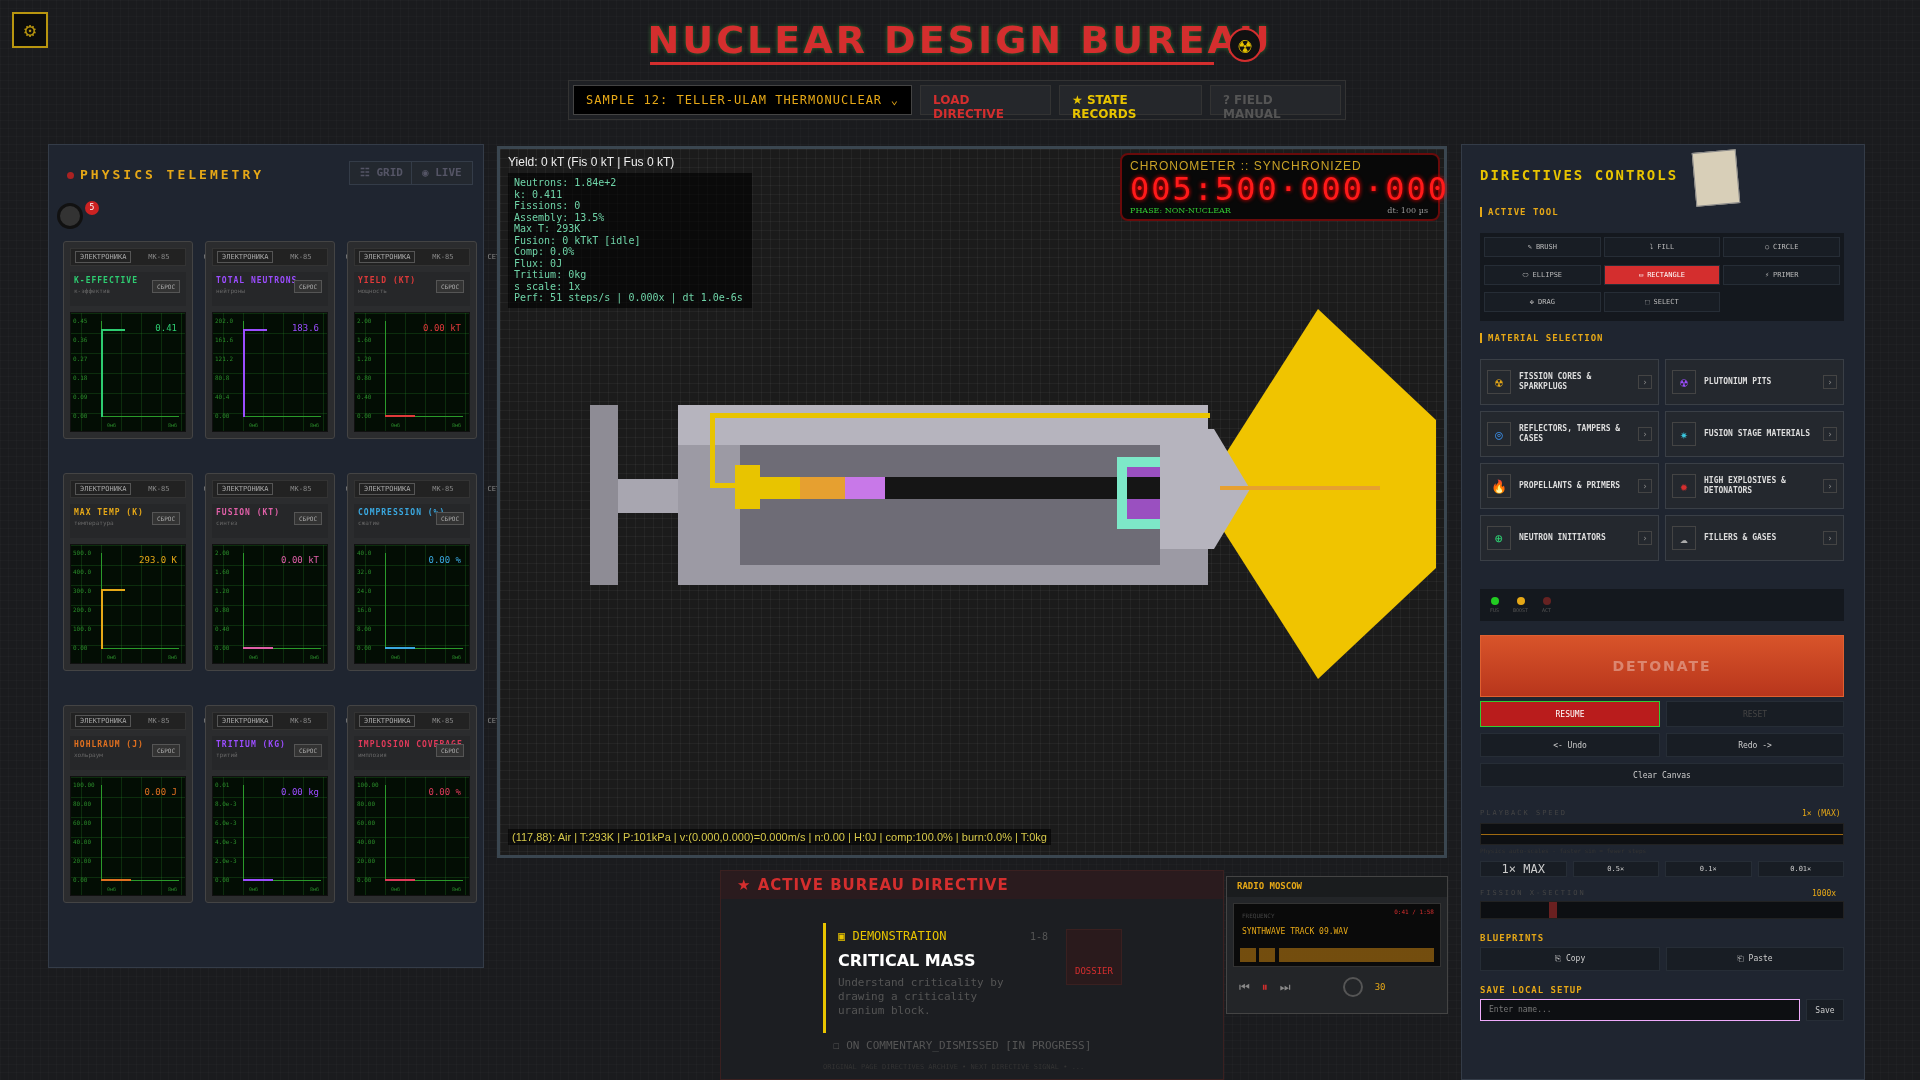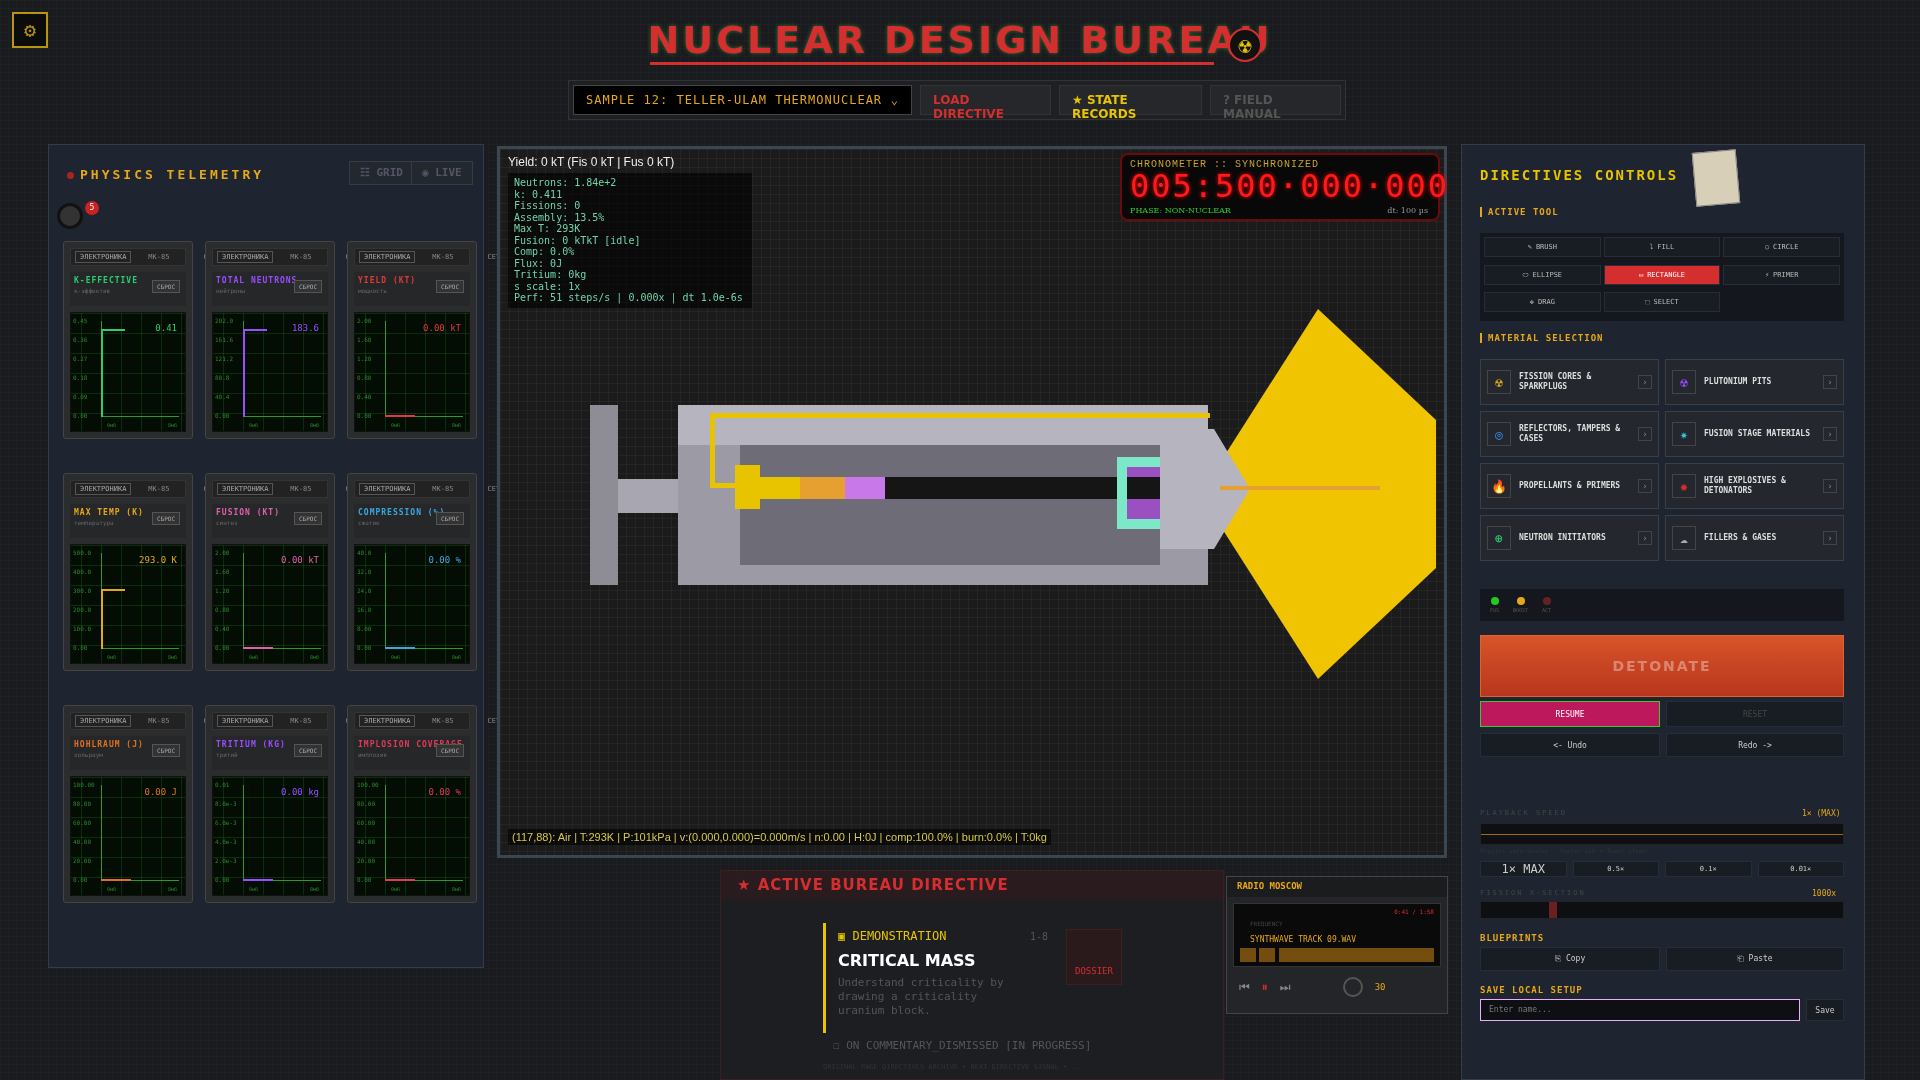--- a/index.html
+++ b/index.html
@@ -33,21 +33,21 @@
 .axis{position:absolute;left:30px;top:8px;bottom:14px;width:1px;background:#2a9a2a}
 .xaxis{position:absolute;left:30px;right:6px;bottom:14px;height:1px;background:#2a9a2a}
 .trace{position:absolute}
 .xl{position:absolute;bottom:3px;font-size:5px;color:#2a8a2a}
 
 .canvas{left:497px;top:146px;width:950px;height:712px;background:#1b1b1b;border:3px solid #3a4650;
 background-image:linear-gradient(rgba(255,255,255,0.04) 1px,transparent 1px),linear-gradient(90deg,rgba(255,255,255,0.04) 1px,transparent 1px);background-size:9px 9px}
 .yieldtxt{left:8px;top:6px;font-family:"Liberation Sans",sans-serif;font-size:12px;color:#eee}
 .stats{left:8px;top:24px;width:244px;padding:4px 6px;background:rgba(0,0,0,.6);font-family:"DejaVu Sans Mono",monospace;font-size:10px;line-height:11.5px;color:#6fd4a8;white-space:pre}
 .chrono{left:620px;top:4px;width:320px;height:68px;background:#080808;border:2px solid #6a0a0a;border-radius:8px;padding:4px 8px}
-.chrono .h{font-family:Liberation Mono, monospace;font-size:10px;color:#c9a227;letter-spacing:1px}
+.chrono .h{font-family:Liberation Sans, sans-serif;font-size:12px;color:#c9a227;letter-spacing:1px}
 .digits{font-family:"DejaVu Sans Mono",monospace;font-size:32px;color:#ff1a1a;letter-spacing:2px;line-height:32px;text-shadow:0 0 4px #f00}
 .chrono .ph{font-family:"DejaVu Serif",serif;font-size:8px;color:#3c3;position:absolute;left:8px;bottom:4px}
 .chrono .dt{font-family:"DejaVu Serif",serif;font-size:8px;color:#999;position:absolute;right:10px;bottom:4px}
 .statusbar{left:8px;bottom:10px;padding:2px 4px;background:rgba(0,0,0,.6);font-family:"Liberation Sans",sans-serif;font-size:11px;color:#d7c94a}
 .px{position:absolute}
 
 .rp{left:1461px;top:144px;width:404px;height:936px;background:#1f2530;border:1px solid #343c48}
 .rp-title{left:18px;top:22px;color:#e8c400;font-size:14px;letter-spacing:2px;font-weight:bold}
 .sec{font-size:9px;color:#e6a817;letter-spacing:1px;font-weight:bold;border-left:2px solid #e6a817;padding-left:6px}
 .toolgrid{left:18px;top:88px;width:364px;height:88px;background:#14181e;padding:4px;display:grid;grid-template-columns:repeat(3,1fr);gap:3px}
@@ -492,24 +492,25 @@
       </div>
     </div>
   <div class="abs" style="left:18px;top:444px;width:364px;height:32px;background:#14181e;display:flex;gap:14px;align-items:center;padding:0 10px" id="inds">
       <div style="font-size: 5px; color: rgb(85, 85, 85); text-align: center;"><div style="width:8px;height:8px;border-radius:50%;background:#2c2;margin:0 auto 2px"></div><span>FUS</span></div>
       <div style="font-size: 5px; color: rgb(85, 85, 85); text-align: center;"><div style="width:8px;height:8px;border-radius:50%;background:#e6a817;margin:0 auto 2px"></div><span>BOOST</span></div>
       <div style="font-size: 5px; color: rgb(85, 85, 85); text-align: center;"><div style="width:8px;height:8px;border-radius:50%;background:#622;margin:0 auto 2px"></div><span>ACT</span></div>
     </div>
   <div class="abs det">
       <span>DETONATE</span>
     </div>
-  <div class="abs wbtn" style="left:18px;top:556px;width:180px;height:26px;background:#be185d;color:#fff;border:1px solid #3c3">RESUME</div>
+  <div class="abs wbtn" style="left:18px;top:556px;width:180px;height:26px;background:#b91c1c;color:#fff;border:1px solid #3c3">RESUME</div>
   <div class="abs wbtn" style="left:204px;top:556px;width:178px;height:26px;color:#444">RESET</div>
   <div class="abs wbtn" style="left:18px;top:588px;width:180px">&lt;- Undo</div>
   <div class="abs wbtn" style="left:204px;top:588px;width:178px">Redo -&gt;</div>
+  <div class="abs wbtn" style="left:18px;top:618px;width:364px">Clear Canvas</div>
   <div class="abs" style="left:18px;top:664px;font-size:7px;color:#444;letter-spacing:2px">PLAYBACK SPEED</div>
   <div class="abs" style="left:340px;top:664px;font-size:8px;color:#e6a817">1× (MAX)</div>
   <div class="abs" style="left:18px;top:678px;width:364px;height:22px;background:#0d0f12;border:1px solid #222">
       <div style="margin-top:10px;height:1px;background:#a06a10"></div>
     </div>
   <div class="abs" style="left:18px;top:702px;font-size:6px;color:#333">Physics auto-scales - faster sim = fewer steps</div>
   <div class="abs" style="left:18px;top:716px;width:364px;display:flex;gap:6px" id="speeds">
       <div class="wbtn" style="flex: 1 1 0%; height: 16px; font-size: 12px;">1× MAX</div>
       <div class="wbtn" style="flex: 1 1 0%; height: 16px; font-size: 7px;">0.5×</div>
       <div class="wbtn" style="flex: 1 1 0%; height: 16px; font-size: 7px;">0.1×</div>
@@ -536,21 +537,21 @@
     <div style="font-family:'DejaVu Sans',sans-serif;font-weight:bold;font-size:16px;color:#fff;margin-top:8px">CRITICAL MASS</div>
     <div style="font-size:11px;color:#555;margin-top:6px;width:180px;line-height:14px">Understand criticality by drawing a criticality uranium block.</div>
     <div class="abs" style="left:240px;top:6px;width:56px;height:56px;background:#2a1a1c;border:1px solid #3a2020;color:#d42e2e;font-size:9px;text-align:center;padding-top:36px">DOSSIER</div>
   </div>
   <div class="abs" style="left:112px;top:168px;font-size:11px;color:#555">☐ ON COMMENTARY_DISMISSED [IN PROGRESS]</div>
   <div class="abs" style="left:102px;top:192px;font-size:7px;color:#333">ORIGINAL PAGE DIRECTIVES ARCHIVE • NEXT DIRECTIVE SIGNAL • ...</div>
 </div>
 
 <div class="abs radio">
   <div style="height:20px;background:#1a1c1e;padding:4px 10px;font-size:9px;color:#e6a817;font-weight:bold">RADIO MOSCOW</div>
-  <div style="margin:6px;height:64px;background:#0a0a0a;border:1px solid #333;position:relative;padding:16px">
+  <div style="margin:6px;height:64px;background:#0a0a0a;border:1px solid #333;position:relative;padding:8px">
     <div style="font-size:6px;color:#444">FREQUENCY</div>
     <div class="abs" style="right:6px;top:4px;font-size:6px;color:#d42e2e">0:41 / 1:58</div>
     <div style="font-size:8px;color:#e6a817;margin-top:8px">SYNTHWAVE TRACK 09.WAV</div>
     <div style="position:absolute;left:6px;bottom:4px;right:6px;height:14px;background:linear-gradient(90deg,#a06a10 0 8%,transparent 8% 10%,#a06a10 10% 18%,transparent 18% 20%,#a06a10 20% 90%);opacity:.7"></div>
   </div>
   <div style="display:flex;gap:12px;padding:4px 12px;font-size:12px;color:#888;align-items:center">
     <span>⏮</span>
     <span style="color:#d42e2e">⏸</span>
     <span>⏭</span>
     <span style="margin-left:40px;width:20px;height:20px;border-radius:50%;border:2px solid #555;display:inline-block"></span>

